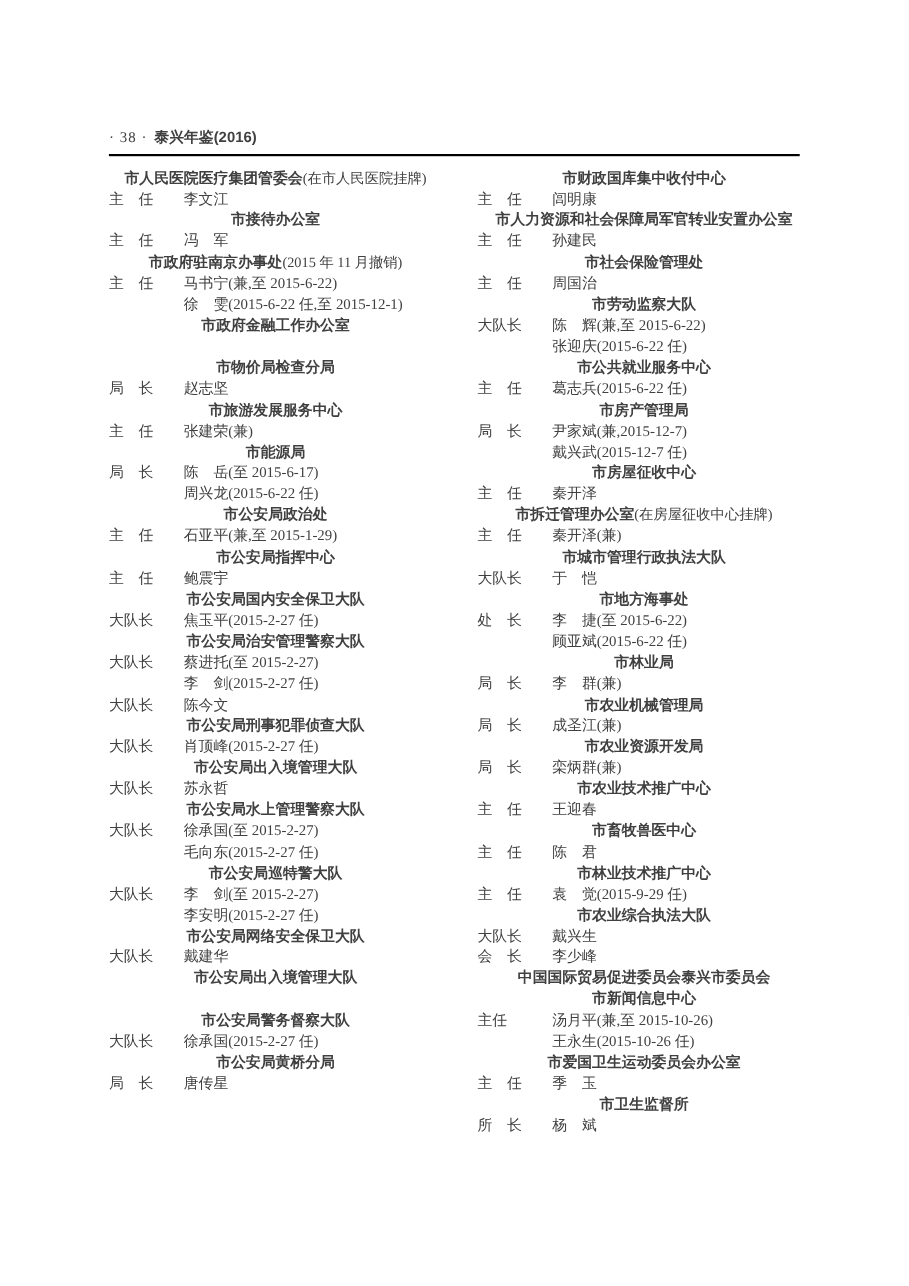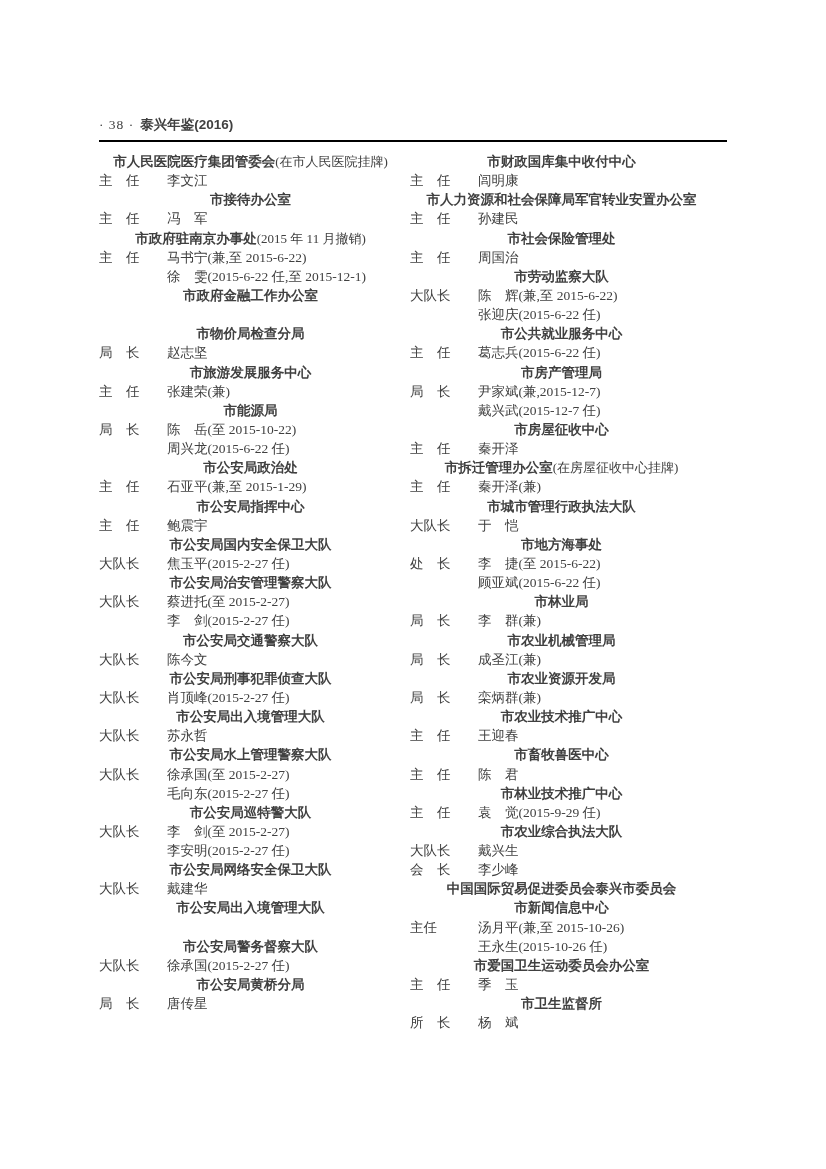--- a/index.html
+++ b/index.html
@@ -21,21 +21,21 @@
   .page-header .booktitle{
     font-family:"Liberation Sans", sans-serif;
     font-weight:bold;margin-left:6px;
   }
   .header-rule{
     position:absolute;left:99px;top:140px;
     width:628px;height:2px;background:#000000;
   }
   .content{
     position:absolute;left:99px;top:152px;
-    display:flex;gap:8px;justify-content:center;
+    display:flex;gap:32px;justify-content:center;
   }
   .col{width:303px;}
   .line{
     height:19.15px;line-height:19.15px;
     font-size:13.5px;white-space:nowrap;
   }
   .line.h{
     text-align:center;
     font-weight:bold;
     font-family:"Liberation Sans", sans-serif;
@@ -84,21 +84,21 @@
           <span class="name">赵志坚</span>
         </div>
         <div class="line h"><span>市旅游发展服务中心</span></div>
         <div class="line e">
           <span class="label">主　任</span>
           <span class="name">张建荣(兼)</span>
         </div>
         <div class="line h"><span>市能源局</span></div>
         <div class="line e">
           <span class="label">局　长</span>
-          <span class="name">陈　岳(至 2015-10-22)</span>
+          <span class="name">陈　岳(至 2015-6-17)</span>
         </div>
         <div class="line c"><span class="name">周兴龙(2015-6-22 任)</span></div>
         <div class="line h"><span>市公安局政治处</span></div>
         <div class="line e">
           <span class="label">主　任</span>
           <span class="name">石亚平(兼,至 2015-1-29)</span>
         </div>
         <div class="line h"><span>市公安局指挥中心</span></div>
         <div class="line e">
           <span class="label">主　任</span>
@@ -108,21 +108,20 @@
         <div class="line e">
           <span class="label">大队长</span>
           <span class="name">焦玉平(2015-2-27 任)</span>
         </div>
         <div class="line h"><span>市公安局治安管理警察大队</span></div>
         <div class="line e">
           <span class="label">大队长</span>
           <span class="name">蔡进托(至 2015-2-27)</span>
         </div>
         <div class="line c"><span class="name">李　剑(2015-2-27 任)</span></div>
-        <div class="line h"><span>市公安局交通警察大队</span></div>
         <div class="line e">
           <span class="label">大队长</span>
           <span class="name">陈今文</span>
         </div>
         <div class="line h"><span>市公安局刑事犯罪侦查大队</span></div>
         <div class="line e">
           <span class="label">大队长</span>
           <span class="name">肖顶峰(2015-2-27 任)</span>
         </div>
         <div class="line h"><span>市公安局出入境管理大队</span></div>

